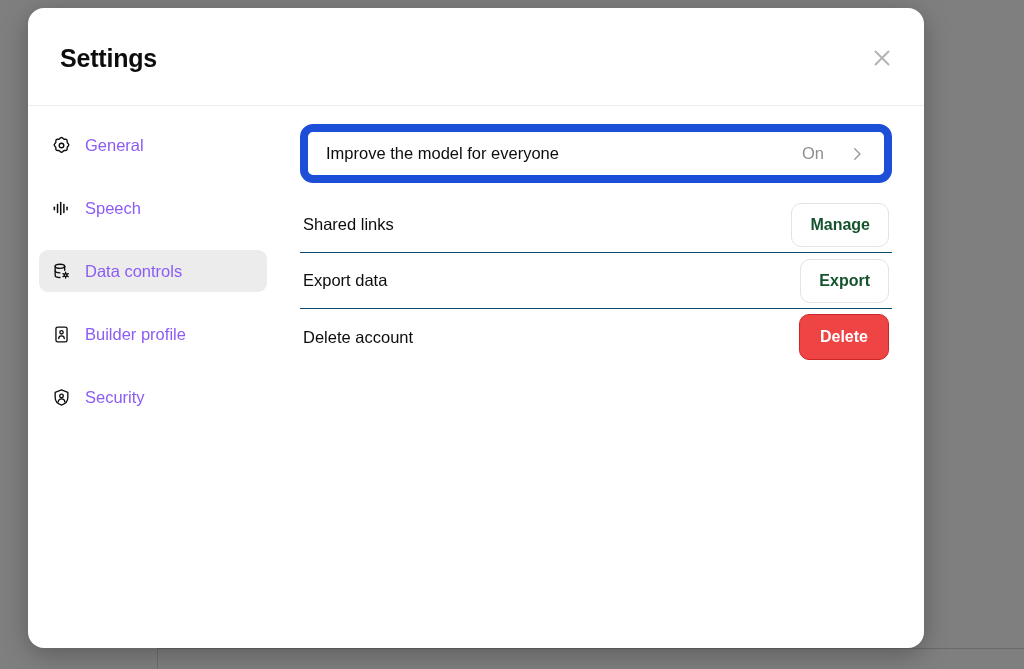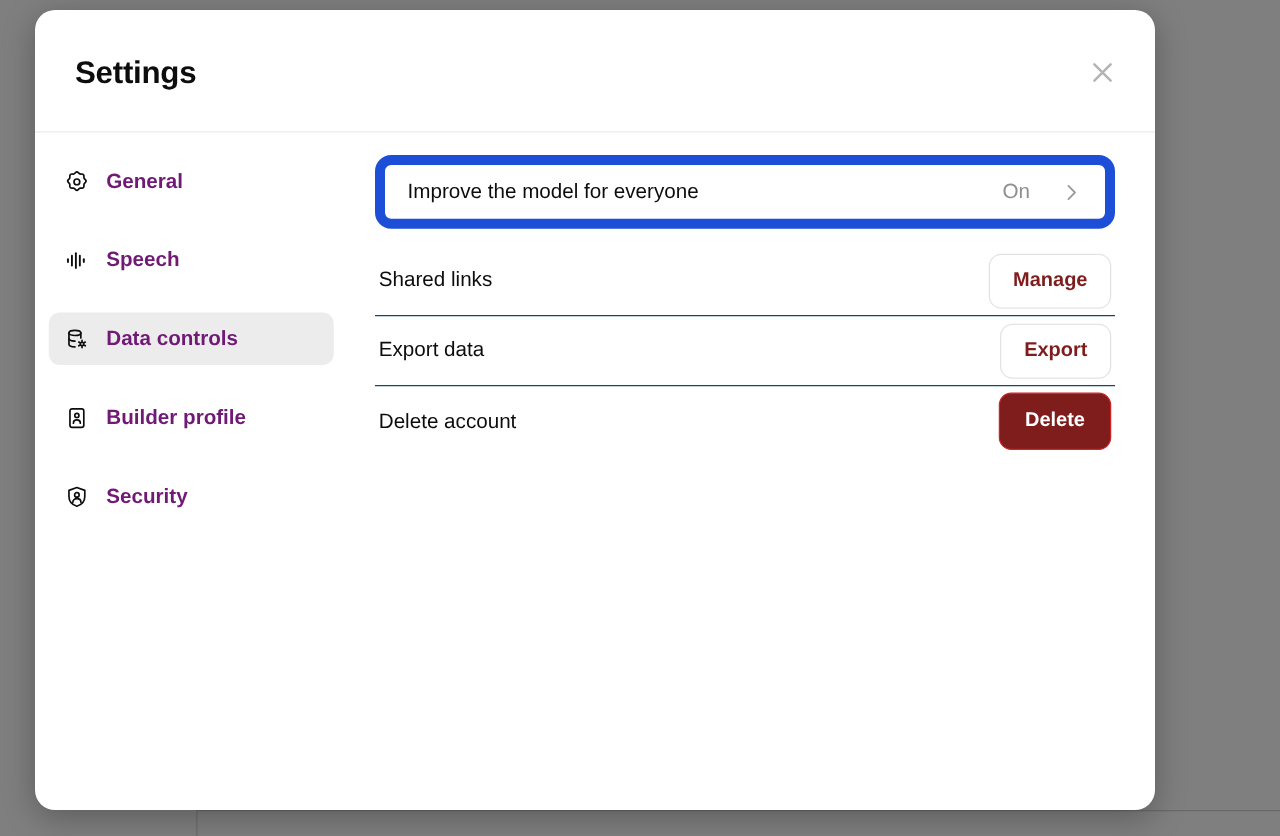--- a/index.html
+++ b/index.html
@@ -119,23 +119,22 @@
     width: 20px;
     height: 20px;
     display: flex;
     align-items: center;
     justify-content: center;
     flex: 0 0 20px;
   }
   .side-icon svg { display: block; }
   .side-label {
     font-size: 16.5px;
-    color: #701a75;
+    color: #8b5cf6;
     line-height: 1;
-    font-weight: bold;
   }
 
   .content {
     flex: 1;
     padding: 14px 32px 0 22px;
     position: relative;
   }
 
   .row {
     display: flex;
@@ -179,25 +178,25 @@
     font-size: 16px;
     font-weight: 700;
     border-radius: 10px;
     cursor: pointer;
     line-height: 1;
     white-space: nowrap;
   }
   .btn-outline {
     background: #ffffff;
     border: 1px solid #e3e3e3;
-    color: #7f1d1d;
+    color: #14532d;
     padding: 13px 18px;
   }
   .btn-danger {
-    background: #7f1d1d;
+    background: #ef4444;
     border: 1px solid #cc2626;
     color: #ffffff;
     padding: 14px 20px;
   }
 </style>
 </head>
 <body>
 
 <div class="backdrop-seam"></div>
 

